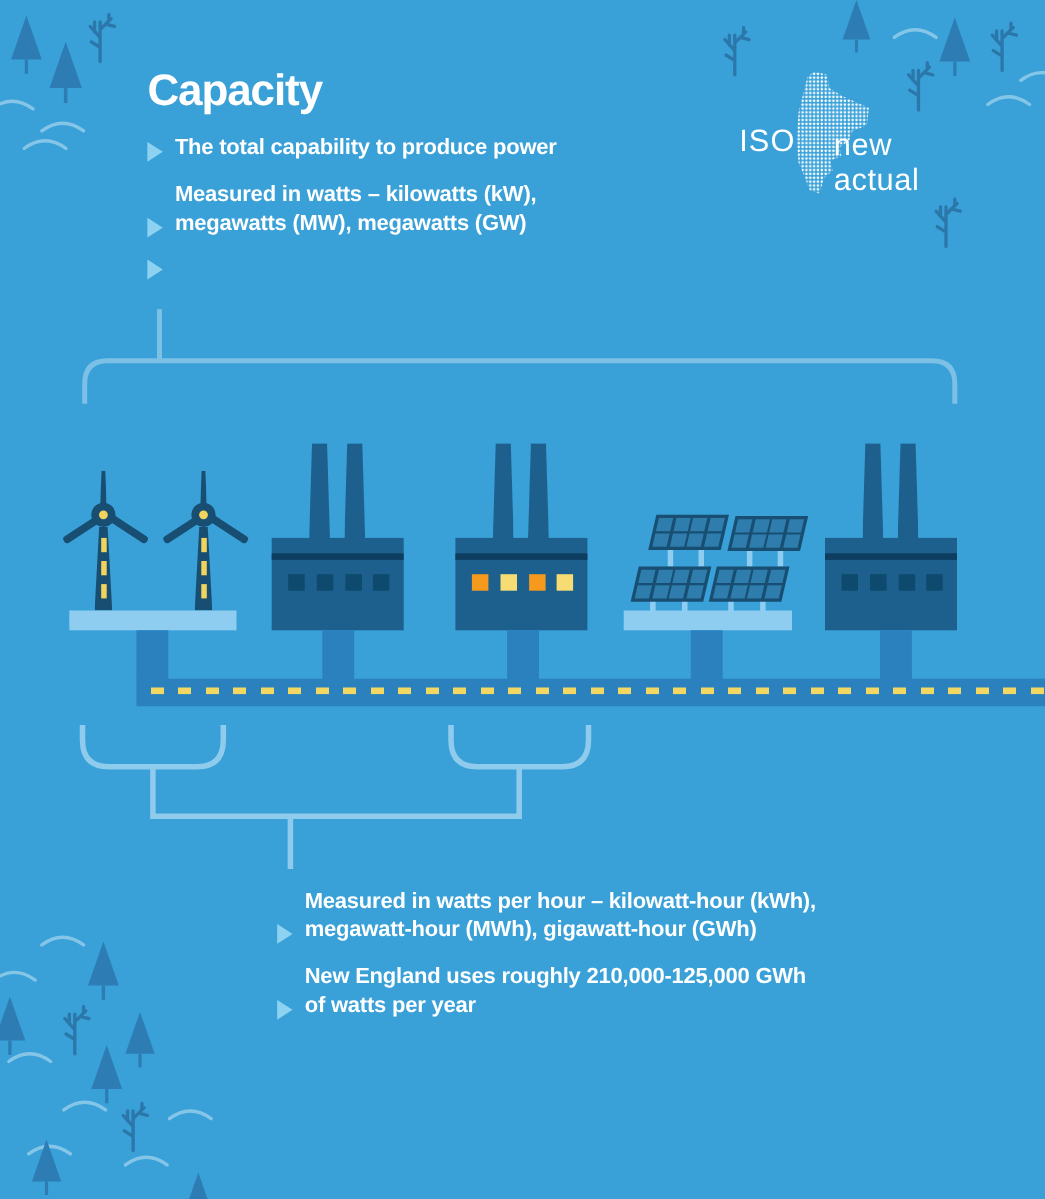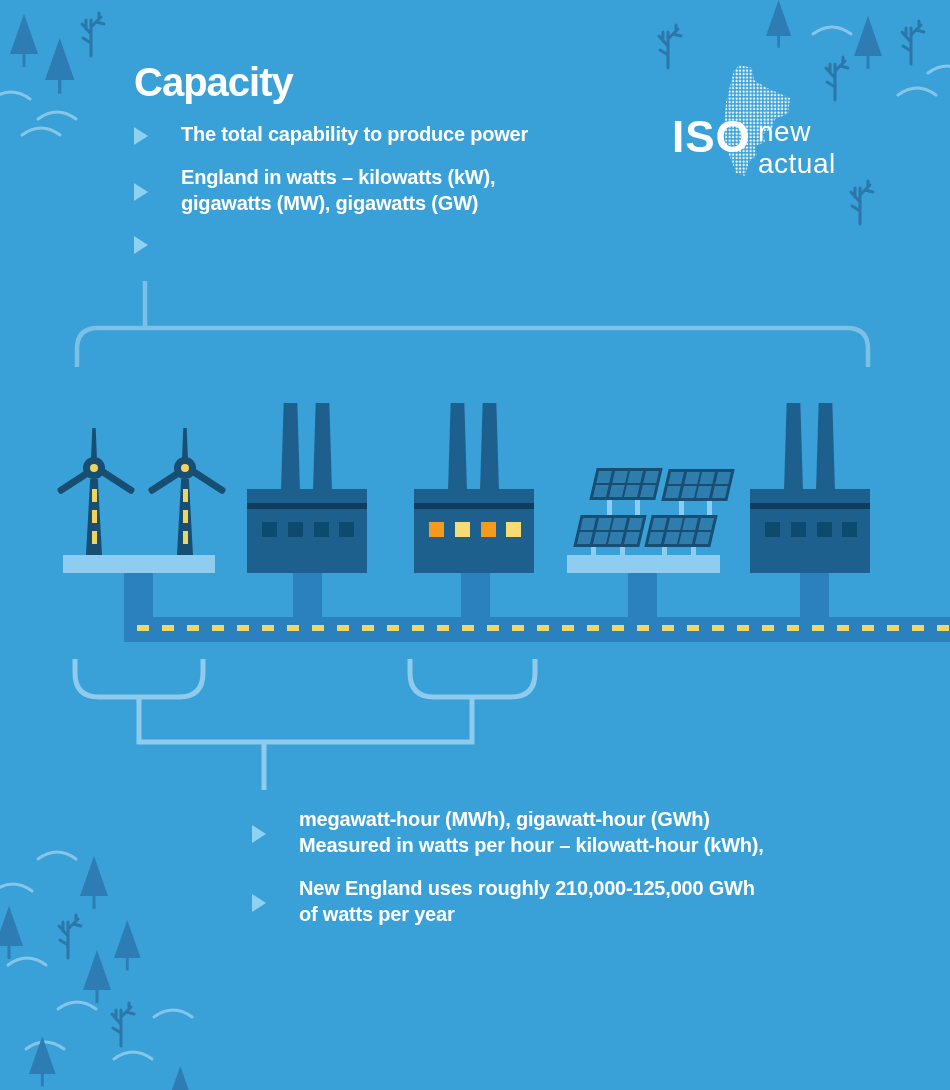--- a/index.html
+++ b/index.html
@@ -11,28 +11,28 @@
     --cell:#2e7dad; --pine:#2d7db4; --bare:#2b77aa; --arc:#85c6e8;
     --turbine-light:#f2d45c;
   }
   html,body{margin:0;padding:0;}
   .page{position:relative;width:950px;height:1090px;background:var(--bg);
         overflow:hidden;font-family:"Liberation Sans",sans-serif;color:var(--white);}
   
   .capacity-block{position:absolute;left:134px;top:60px;}
   .energy-block{position:absolute;left:252px;top:806px;}
   h1.sec-title{margin:0 0 16px 0;font-size:40px;font-weight:bold;letter-spacing:-1px;color:var(--white);}
-  .bullet{display:flex;align-items:center;margin-bottom:17px;gap:22px;}
+  .bullet{display:flex;align-items:flex-end;margin-bottom:17px;}
   .tri{width:0;height:0;border-top:9px solid transparent;border-bottom:9px solid transparent;
        border-left:14px solid var(--tri);margin:3px 11px 0 0;flex:none;}
   .bullet-text{font-size:20px;font-weight:bold;line-height:26px;letter-spacing:-0.2px;}
   
   .logo{position:absolute;left:660px;top:60px;width:230px;height:125px;}
   .logo-map{position:absolute;left:54px;top:2px;}
-  .logo-iso{position:absolute;left:12px;top:52px;font-size:44px;font-weight:bold;letter-spacing:1px;}
+  .logo-iso{position:absolute;left:12px;top:52px;font-size:28px;font-weight:normal;letter-spacing:1px;}
   .logo-region{position:absolute;left:98px;top:56px;font-size:28px;font-weight:normal;letter-spacing:0.5px;}
   
   .abs{position:absolute;}
   .platform{position:absolute;top:555px;height:18px;background:var(--platform);}
   .pier{position:absolute;top:573px;width:29px;height:45px;background:var(--road);}
   .road{position:absolute;left:124px;top:617px;width:826px;height:25px;background:var(--road);}
   .road-dashes{position:absolute;left:13px;right:0;top:8px;height:6px;
     background:repeating-linear-gradient(90deg,var(--dash) 0 12px,transparent 12px 25px);}
   
   .factory{position:absolute;top:403px;width:120px;height:170px;}
@@ -206,22 +206,22 @@
     <h1 class="sec-title">Capacity</h1>
     <div class="bullet">
       <span class="tri"></span>
       <div class="bullet-text">
           <div>The total capability to produce power</div>
         </div>
     </div>
     <div class="bullet">
       <span class="tri"></span>
       <div class="bullet-text">
-        <div>England in watts – kilowatts (kW),</div>
-        <div>gigawatts (MW), gigawatts (GW)</div>
+        <div>Measured in watts – kilowatts (kW),</div>
+        <div>megawatts (MW), megawatts (GW)</div>
       </div>
     </div>
     <div class="bullet">
       <span class="tri"></span>
       <div class="bullet-text">
       </div>
     </div>
   </div>
 
   <div class="platform" style="left:63px;width:152px;"></div>
@@ -344,22 +344,22 @@
   <div class="pier" style="left:628px;"></div>
   <div class="pier" style="left:800px;"></div>
   <div class="road">
     <div class="road-dashes"></div>
   </div>
 
   <div class="energy-block">
     <div class="bullet">
       <span class="tri"></span>
       <div class="bullet-text">
+        <div>Measured in watts per hour – kilowatt-hour (kWh),</div>
         <div>megawatt-hour (MWh), gigawatt-hour (GWh)</div>
-        <div>Measured in watts per hour – kilowatt-hour (kWh),</div>
       </div>
     </div>
     <div class="bullet">
       <span class="tri"></span>
       <div class="bullet-text">
         <div>New England uses roughly 210,000-125,000 GWh</div>
         <div>of watts per year</div>
       </div>
     </div>
   </div>

